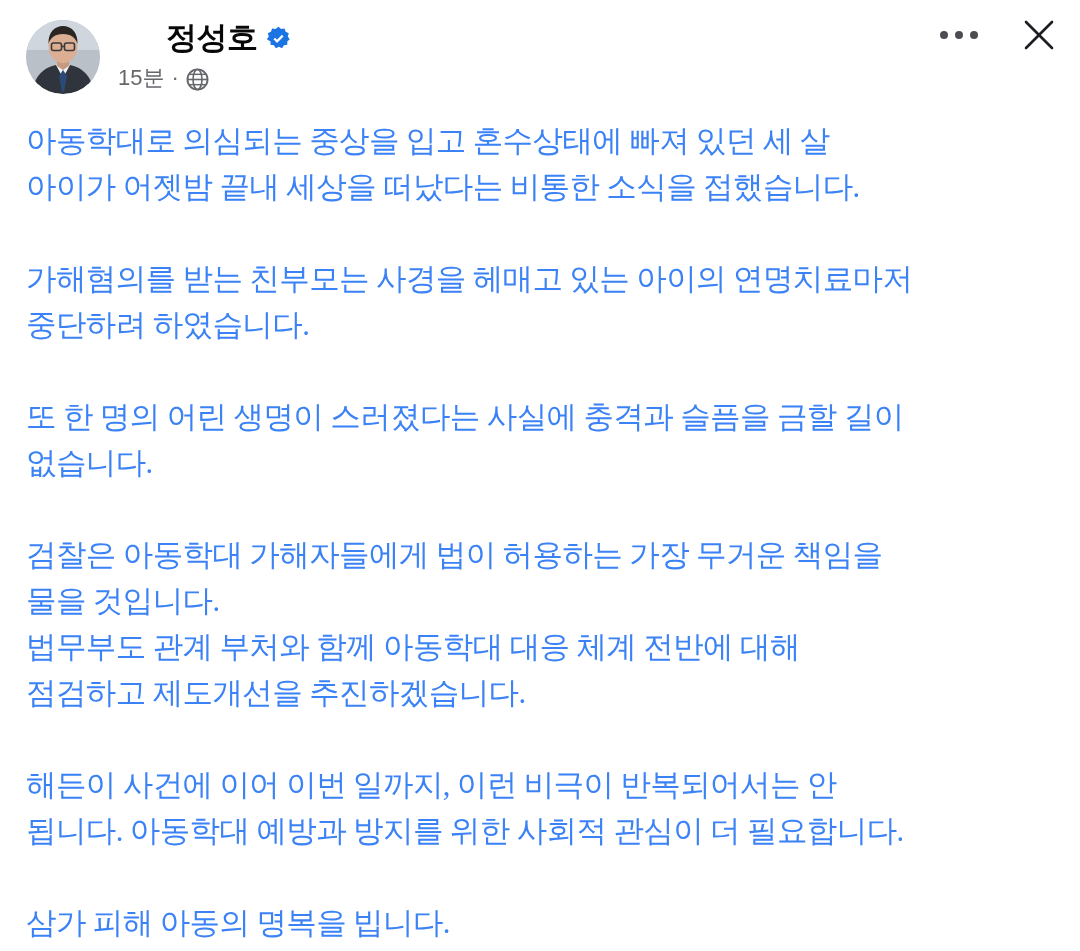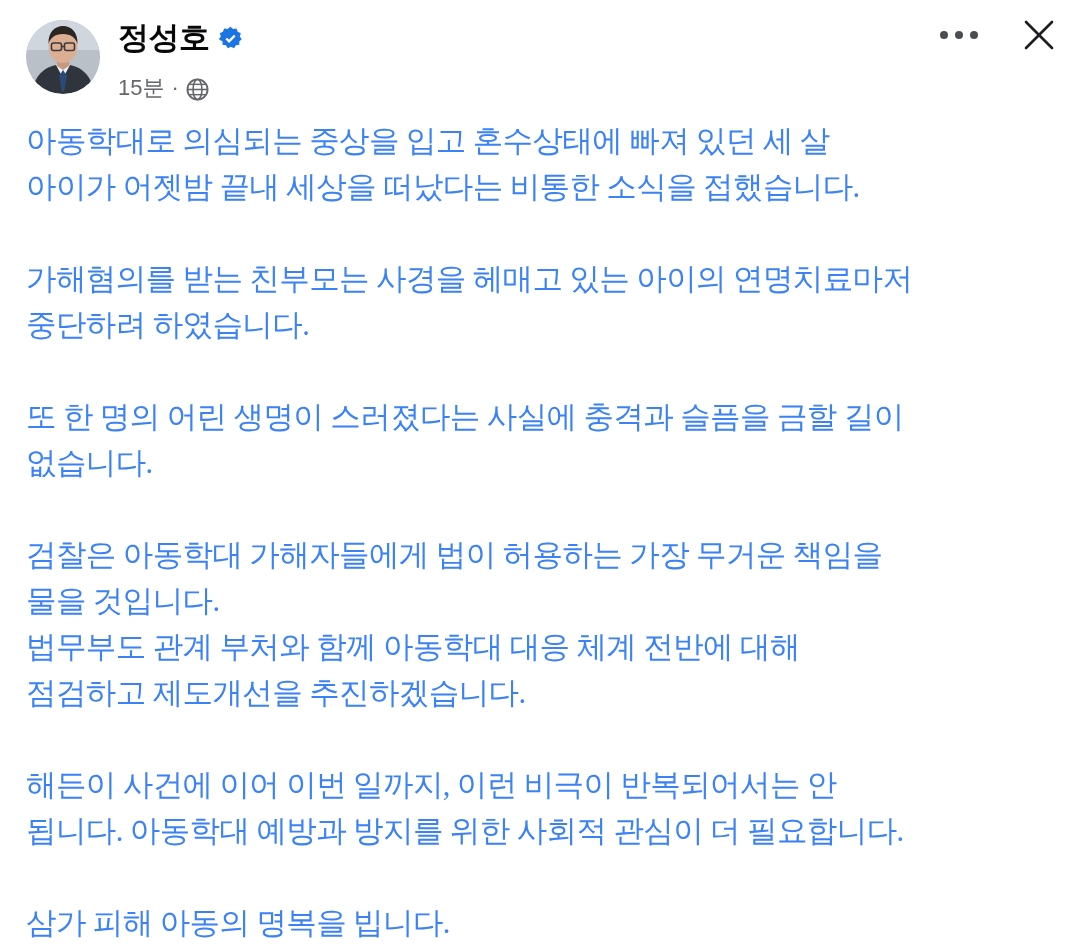--- a/index.html
+++ b/index.html
@@ -50,20 +50,21 @@
     display: flex;
     flex-direction: column;
     justify-content: center;
     padding-top: 4px;
   }
 
   .name-row {
     display: flex;
     align-items: center;
     gap: 8px;
+    margin-left: 48px;
   }
 
   .author-name {
     font-size: 31px;
     font-weight: bold;
     color: #080809;
     letter-spacing: -0.5px;
     line-height: 40px;
   }
 
@@ -72,21 +73,21 @@
     height: 25px;
     display: inline-block;
     flex: 0 0 25px;
   }
   .verified svg { display: block; width: 100%; height: 100%; }
 
   .meta-row {
     display: flex;
     align-items: center;
     gap: 7px;
-    margin-top: 16px;
+    margin-top: 6px;
   }
   .meta-time {
     font-size: 22px;
     color: #65676b;
     line-height: 28px;
   }
   .meta-dot {
     font-size: 22px;
     color: #65676b;
     line-height: 28px;

